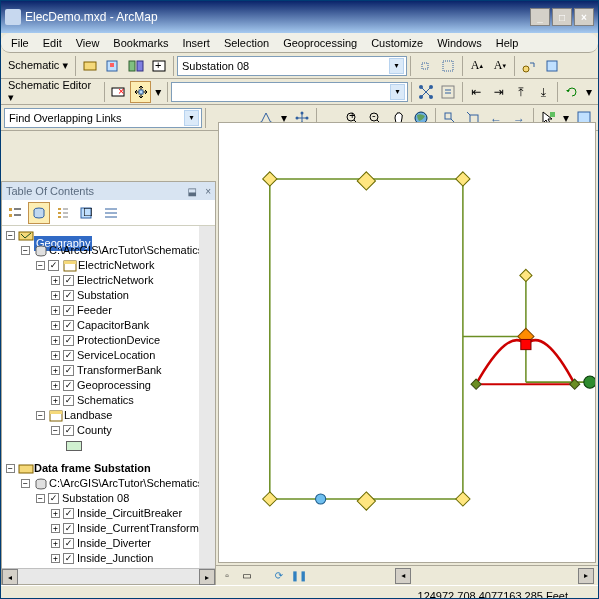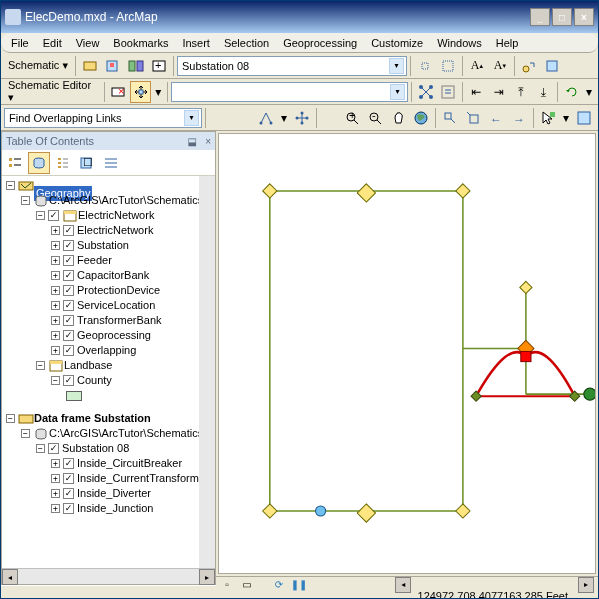--- a/index.html
+++ b/index.html
@@ -11,21 +11,21 @@
 .winbtn { width: 20px; height: 18px; background: #d4d0c8; border: 1px solid #808080; display: flex; align-items: center; justify-content: center; font-family: Arial; font-size: 10px; font-weight: bold; }
 .menubar { height: 20px; background: #f0f0e8; display: flex; align-items: center; padding: 2px 4px; gap: 2px; border-bottom: 1px solid #aca899; border-radius: 9px; }
 .menubar span { padding: 2px 6px; }
 .toolbar { height: 26px; background: #ece9d8; border-bottom: 1px solid #aca899; display: flex; align-items: center; padding: 1px 3px; gap: 1px; position: relative; }
 .tbtn { width: 22px; height: 22px; border: 1px solid transparent; display: flex; align-items: center; justify-content: center; font-size: 12px; }
 .tbtn.active { background: #fdeeb3; border: 1px solid #c2924d; }
 .ddlabel { padding: 2px 4px; }
 .dropdown { height: 20px; background: #fff; border: 1px solid #7f9db9; display: flex; align-items: center; padding: 0 2px 0 4px; }
 .dropdown .arrow { width: 15px; height: 16px; background: #dbeaf9; border: 1px solid #b8d3ef; margin-left: 4px; display: flex; align-items: center; justify-content: center; font-size: 8px; }
 .sep { width: 1px; height: 20px; background: #aca899; margin: 0 2px; }
-.content { display: flex; height: 454px; }
+.content { display: flex; height: 454px; align-items: flex-end; }
 .toc { width: 215px; background: #fff; border: 1px solid #aca899; display: flex; flex-direction: column; position: relative; }
 .toc-title { height: 18px; background: #d8e4f2; color: #5a6b7f; padding: 2px 4px; display: flex; align-items: center; position: relative; }
 .toc-title .pin { position: absolute; right: 18px; font-size: 10px; }
 .toc-title .x { position: absolute; right: 4px; font-size: 10px; }
 .toc-tb { height: 26px; display: flex; align-items: center; padding: 2px; gap: 2px; border-bottom: 1px solid #d0d0c0; }
 .toctbtn { width: 22px; height: 22px; border: 1px solid transparent; display: flex; align-items: center; justify-content: center; }
 .toctbtn.sel { background: #fdeeb3; border: 1px solid #c2924d; }
 .tree { flex: 1; overflow: hidden; padding: 2px 0 2px 2px; font-size: 11px; line-height: 15px; white-space: nowrap; }
 .node { display: flex; align-items: center; height: 15px; }
 .exp { width: 9px; height: 9px; border: 1px solid #808080; display: inline-flex; align-items: center; justify-content: center; font-size: 8px; line-height: 7px; margin-right: 3px; font-family: monospace; background: #fff; }
@@ -361,21 +361,21 @@
           <span>TransformerBank</span>
         </div>
       <div class="node" style="padding-left:47px">
           <span class="exp">+</span>
           <span class="chk">✓</span>
           <span>Geoprocessing</span>
         </div>
       <div class="node" style="padding-left:47px">
           <span class="exp">+</span>
           <span class="chk">✓</span>
-          <span>Overlapping</span>
+          <span>Schematics</span>
         </div>
       <div class="node" style="padding-left:32px">
           <span class="exp">−</span>
           <svg class="icon16">
             <rect x="2" y="3" width="12" height="10" fill="#fff" stroke="#806000"></rect>
             <rect x="2" y="3" width="12" height="3" fill="#f5d97a"></rect>
           </svg> 
           <span>Landbase</span>
         </div>
       <div class="node" style="padding-left:47px">

